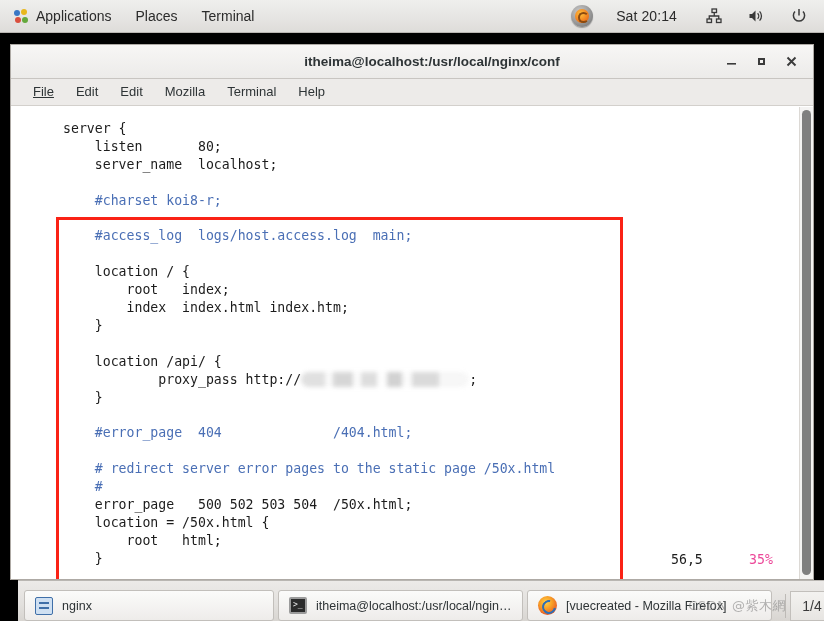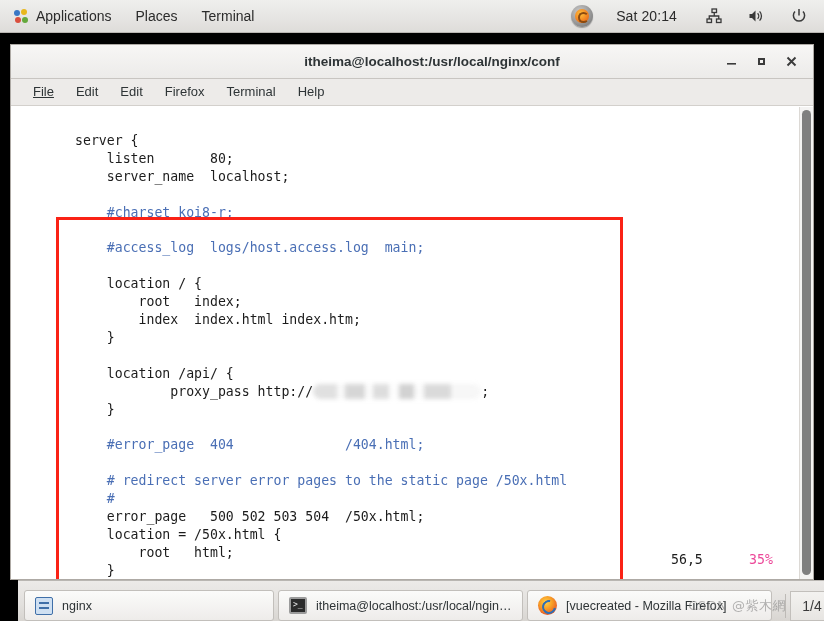--- a/index.html
+++ b/index.html
@@ -102,21 +102,21 @@
     flex:1;position:relative;background:#ffffff;overflow:hidden;
     border-top:1px solid #ffffff;
   }
   .term-body{
     position:absolute;left:0;top:0;right:14px;bottom:0;
     background:#ffffff;
     padding:4px 0 0 0;
     overflow:hidden;
   }
   pre.code{
-    margin:16px;
+    margin:4px;
     font-family:"DejaVu Sans Mono","Liberation Mono",monospace;
     font-size:13.2px;
     line-height:17.9px;
     color:#1c1c1c;
     padding-left:48px;
     padding-top:5px;
     white-space:pre;
     letter-spacing:0px;
   }
   .cmt{color:#4a6fb5;}
@@ -316,21 +316,21 @@
           <path d="M2.5 2.5 L10.5 10.5 M10.5 2.5 L2.5 10.5" stroke="#3b3b3b" stroke-width="1.9" fill="none"></path>
         </svg>
       </div>
     </div>
   </div>
 
   <div class="menubar">
     <span>File</span>
     <span>Edit</span>
     <span>Edit</span>
-    <span>Firefox</span>
+    <span>Mozilla</span>
     <span>Terminal</span>
     <span>Help</span>
   </div>
 
   <div class="term-wrap">
     <div class="term-body">
       <pre class="code" id="code-pre"><span>server {</span>
 <span>    listen       80;</span>
 <span>    server_name  localhost;</span>
 <span></span>

